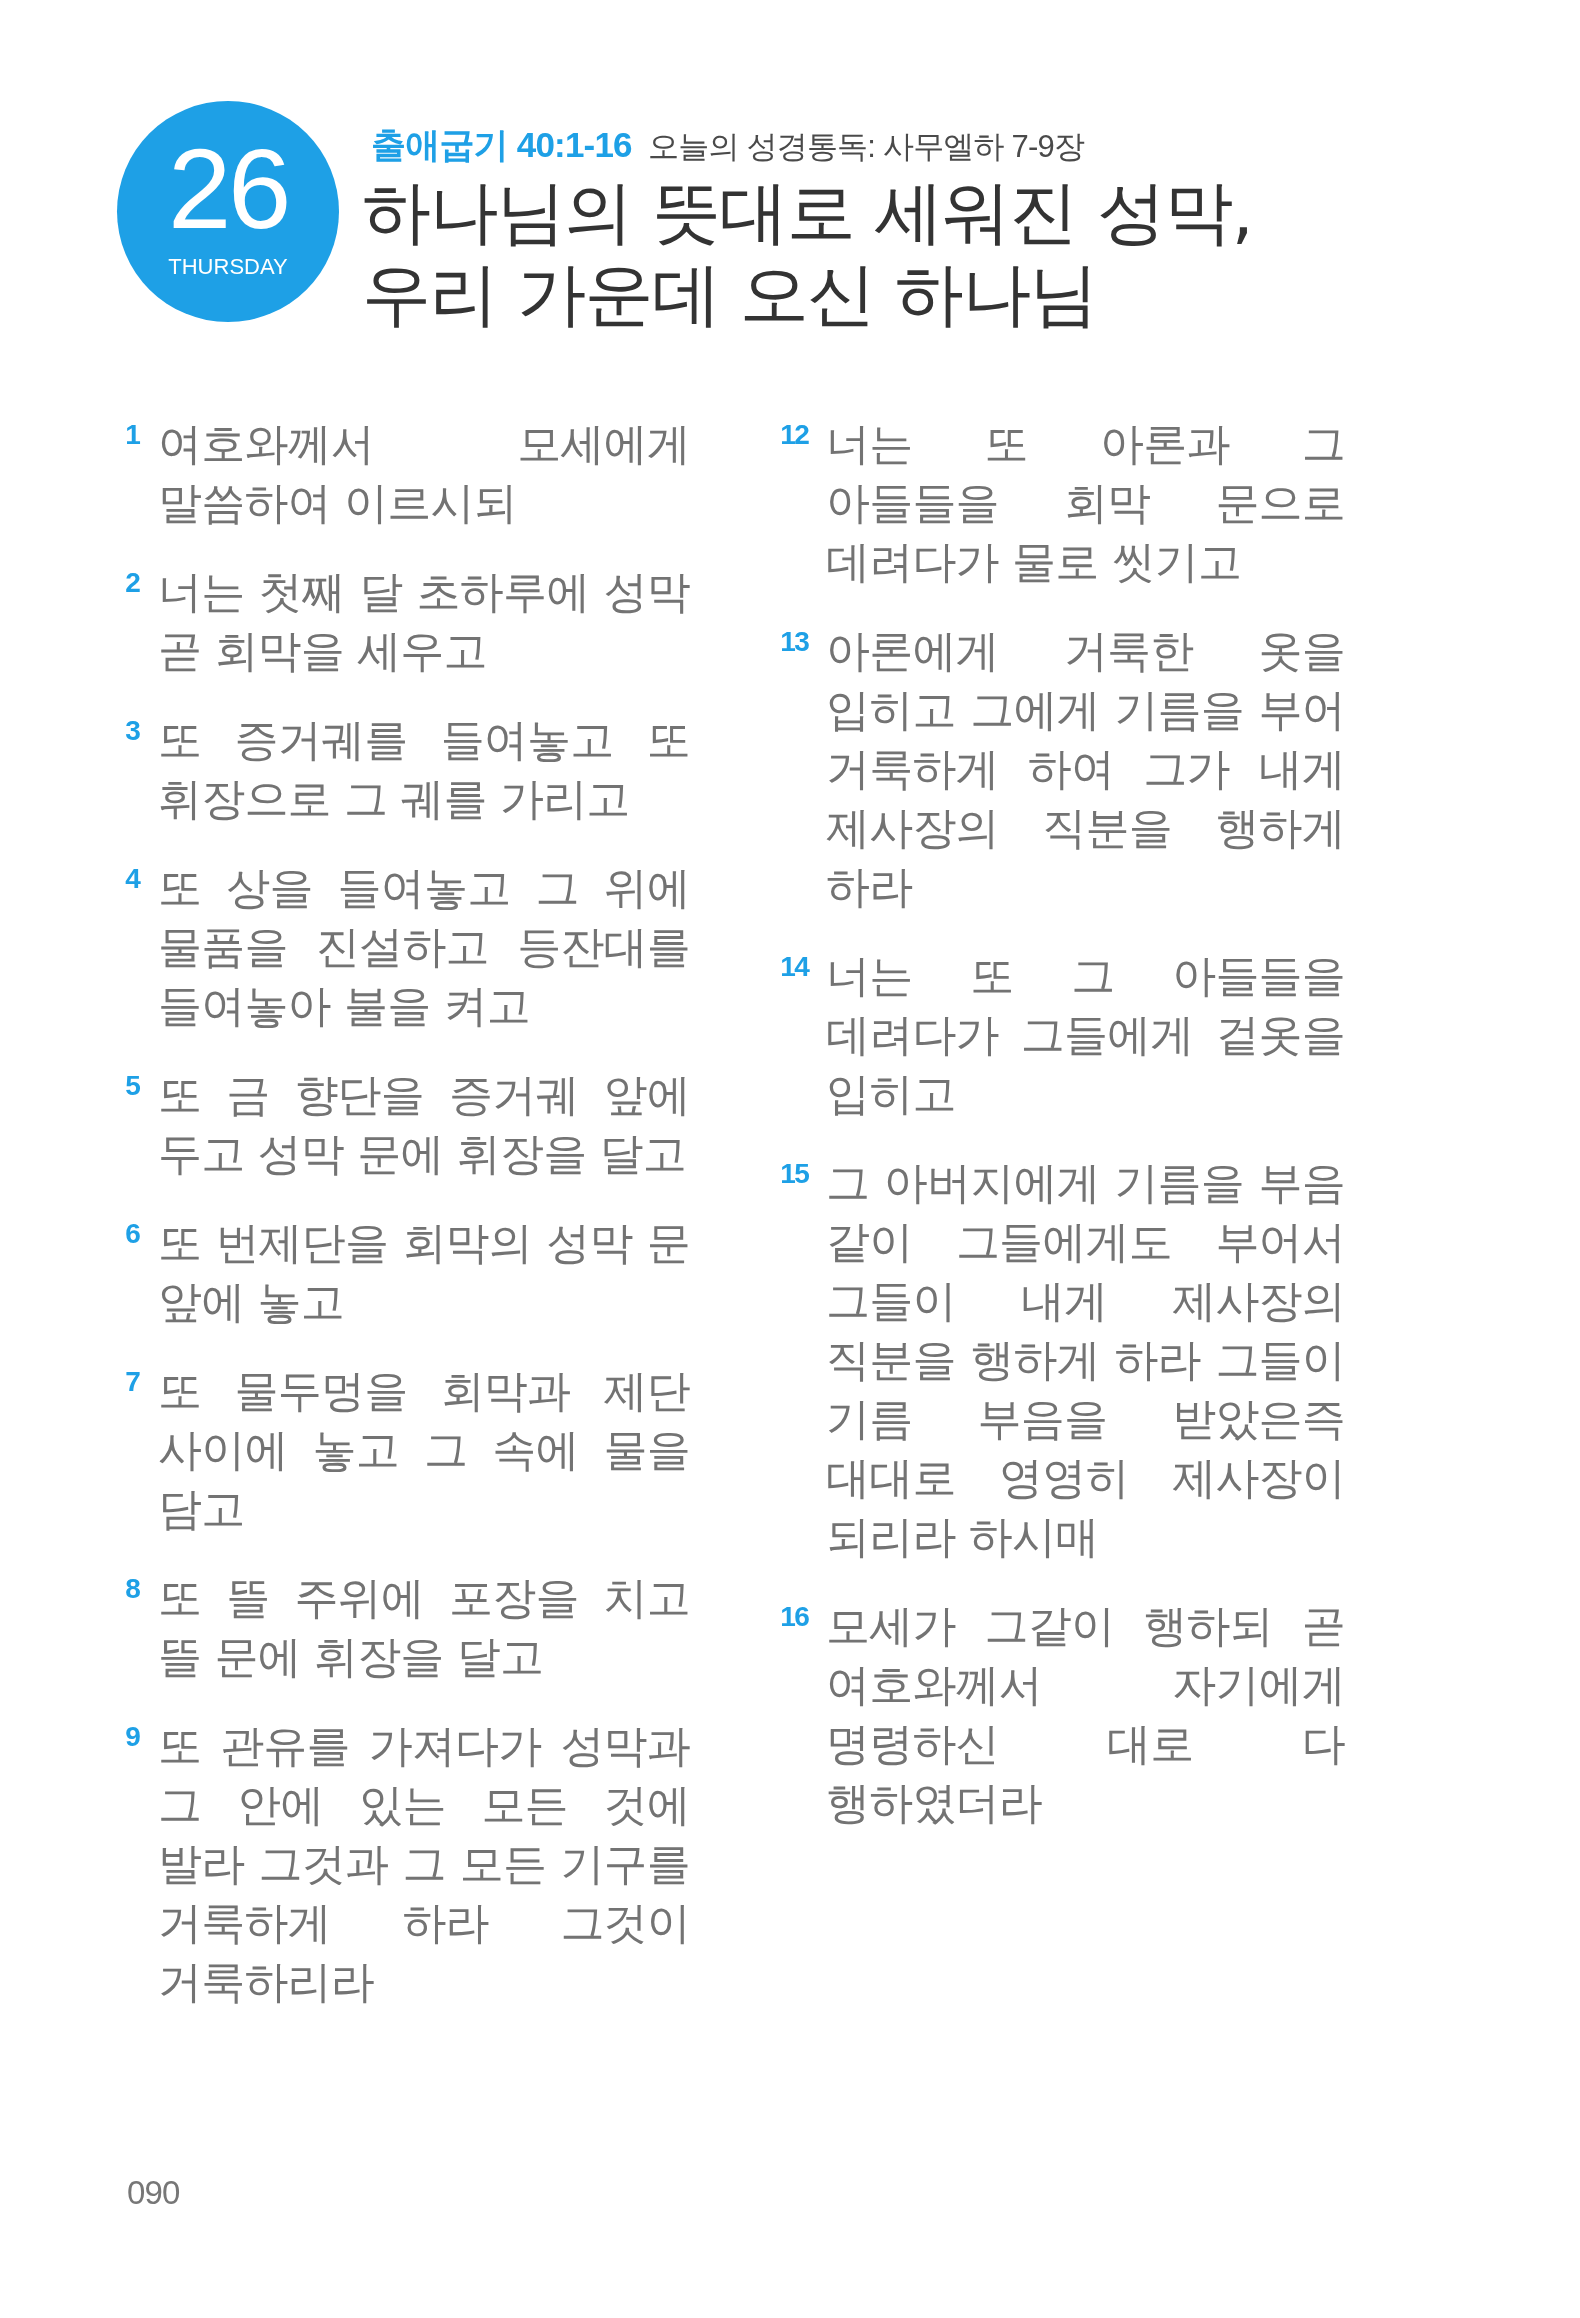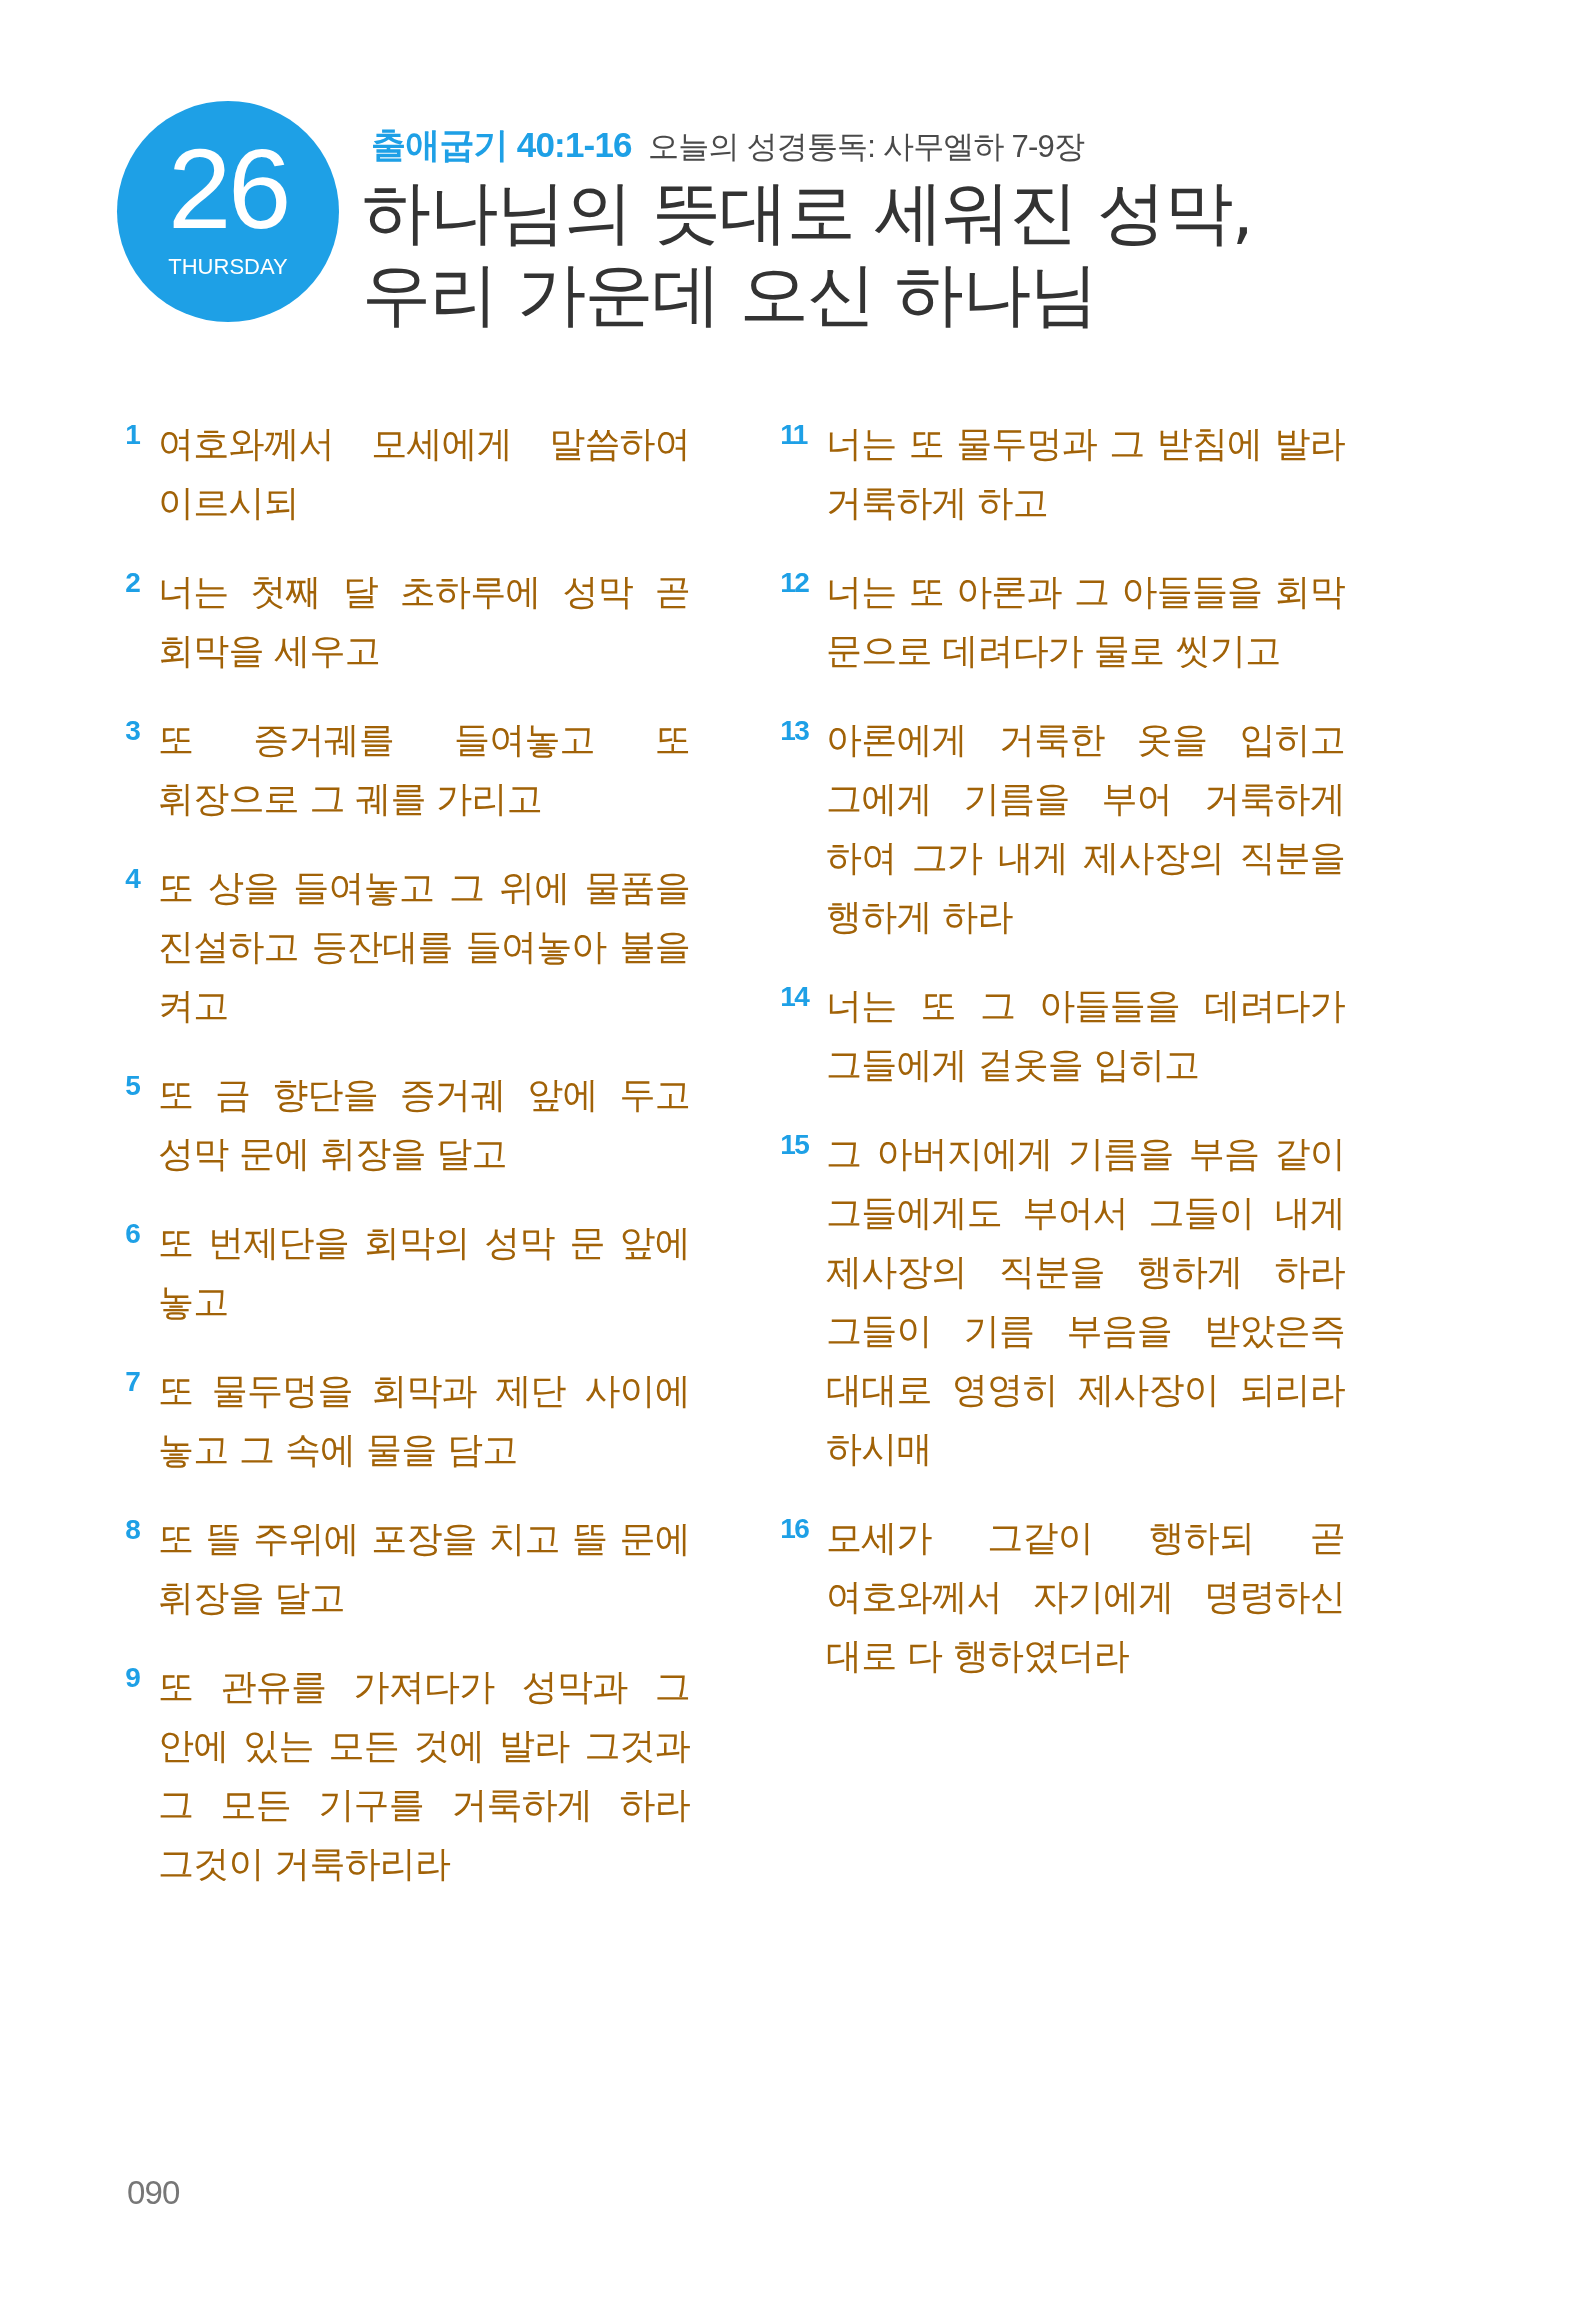--- a/index.html
+++ b/index.html
@@ -18,21 +18,21 @@
   .title { position: absolute; left: 362px; top: 171px; width: 1070px; font-family: "DejaVu Sans", sans-serif;
            font-size: 69px; line-height: 82px; color: #333; font-weight: 400; letter-spacing: -1.6px; }
   .title div { white-space: nowrap; }
   .col { position: absolute; top: 414px; width: 568px; }
   .col.left { left: 122px; }
   .col.right { left: 777px; }
   .verse { position: relative; padding-left: 36px; margin-bottom: 30px; }
   .col.right .verse { padding-left: 49px; }
   .vnum { position: absolute; left: 3.3px; top: 5px; color: #1ea0e6; font-family: "Liberation Sans", sans-serif;
           font-size: 28px; font-weight: 700; letter-spacing: -1.6px; }
-  .vtext { font-size: 36px; line-height: 59px; color: #a16207; text-align: justify; word-break: keep-all;
+  .vtext { font-size: 44px; line-height: 59px; color: #737373; text-align: justify; word-break: keep-all;
            letter-spacing: -0.8px; }
   .page-num { position: absolute; left: 127px; top: 2174px; font-family: "Liberation Sans", sans-serif;
               font-size: 33px; color: #777; letter-spacing: -0.8px; }
 </style>
 </head>
 <body>
 
 <div class="day-circle">
   <div class="day-num">26</div>
   <div class="day-name">THURSDAY</div>
@@ -82,24 +82,20 @@
       <div class="vtext">또 뜰 주위에 포장을 치고 뜰 문에 휘장을 달고</div>
     </div>
   <div class="verse">
       <span class="vnum">9</span>
       <div class="vtext">또 관유를 가져다가 성막과 그 안에 있는 모든 것에 발라 그것과 그 모든 기구를 거룩하게 하라 그것이 거룩하리라</div>
     </div>
 </div>
 
 <div class="col right">
   <div class="verse">
-      <span class="vnum">11</span>
-      <div class="vtext">너는 또 물두멍과 그 받침에 발라 거룩하게 하고</div>
-    </div>
-  <div class="verse">
       <span class="vnum">12</span>
       <div class="vtext">너는 또 아론과 그 아들들을 회막 문으로 데려다가 물로 씻기고</div>
     </div>
   <div class="verse">
       <span class="vnum">13</span>
       <div class="vtext">아론에게 거룩한 옷을 입히고 그에게 기름을 부어 거룩하게 하여 그가 내게 제사장의 직분을 행하게 하라</div>
     </div>
   <div class="verse">
       <span class="vnum">14</span>
       <div class="vtext">너는 또 그 아들들을 데려다가 그들에게 겉옷을 입히고</div>

